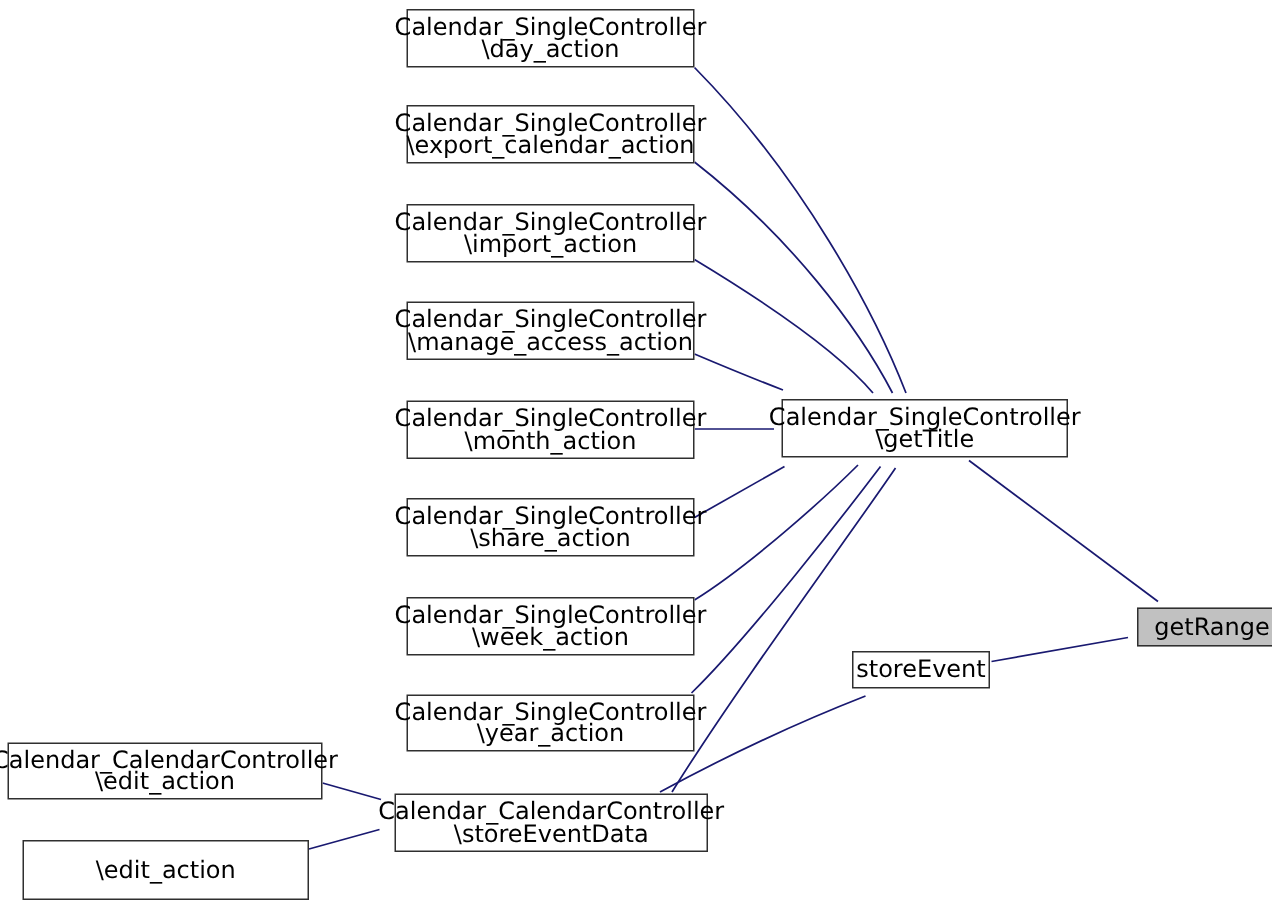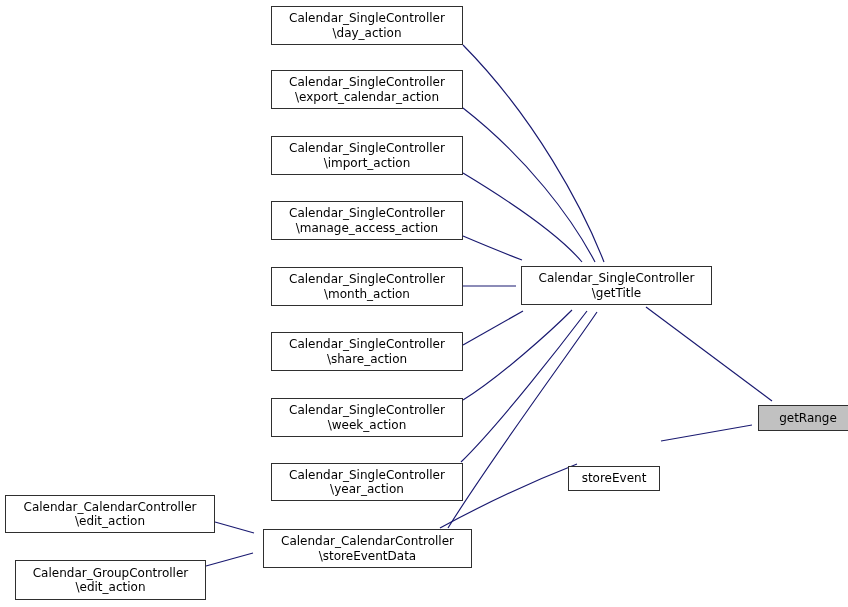--- a/index.html
+++ b/index.html
@@ -6,21 +6,21 @@
   #canvas{
     position:relative;width:848px;height:607px;background:#ffffff;overflow:hidden;
     font-family:"DejaVu Sans","Liberation Sans",sans-serif;
   }
   #edges-layer{position:absolute;left:0;top:0;width:848px;height:607px;}
   #edges-layer path{fill:none;stroke-width:1.15px;}
   .node{
     position:absolute;box-sizing:border-box;
     background:#ffffff;border:1.4px solid #2f2f2f;
     display:flex;flex-direction:column;justify-content:center;align-items:center;
-    text-align:center;font-size:12px;line-height:14.5px;color:#000000;
+    text-align:center;font-size:16px;line-height:14.5px;color:#000000;
     white-space:nowrap;cursor:pointer;
   }
   .node.highlight{cursor:default;}
   .node .nl{pointer-events:none;}
 </style>
 </head>
 <body>
 
 <div id="canvas">
   <svg id="edges-layer" viewBox="0 0 848 607" xmlns="http://www.w3.org/2000/svg">
@@ -81,27 +81,26 @@
       </div>
       <div class="node" style="left: 263px; top: 529px; width: 209px; height: 39px; background: rgb(255, 255, 255); border-color: rgb(47, 47, 47);">
         <div class="nl">Calendar_CalendarController</div>
         <div class="nl">\storeEventData</div>
       </div>
       <div class="node" style="left: 5px; top: 495px; width: 210px; height: 38px; background: rgb(255, 255, 255); border-color: rgb(47, 47, 47);">
         <div class="nl">Calendar_CalendarController</div>
         <div class="nl">\edit_action</div>
       </div>
       <div class="node" style="left: 15px; top: 560px; width: 191px; height: 40px; background: rgb(255, 255, 255); border-color: rgb(47, 47, 47);">
-        <div class="nl">Calendar_GroupController</div>
         <div class="nl">\edit_action</div>
       </div>
       <div class="node" style="left: 521px; top: 266px; width: 191px; height: 39px; background: rgb(255, 255, 255); border-color: rgb(47, 47, 47);">
         <div class="nl">Calendar_SingleController</div>
         <div class="nl">\getTitle</div>
       </div>
-      <div class="node" style="left: 568px; top: 434px; width: 92px; height: 25px; background: rgb(255, 255, 255); border-color: rgb(47, 47, 47); margin-top: 32px;">
+      <div class="node" style="left: 568px; top: 434px; width: 92px; height: 25px; background: rgb(255, 255, 255); border-color: rgb(47, 47, 47);">
         <div class="nl">storeEvent</div>
       </div>
       <div class="node highlight" style="left: 758px; top: 405px; width: 100px; height: 26px; background: rgb(193, 193, 193); border-color: rgb(47, 47, 47);">
         <div class="nl">getRange</div>
       </div>
     </div>
 </div>
 
 </body></html>

